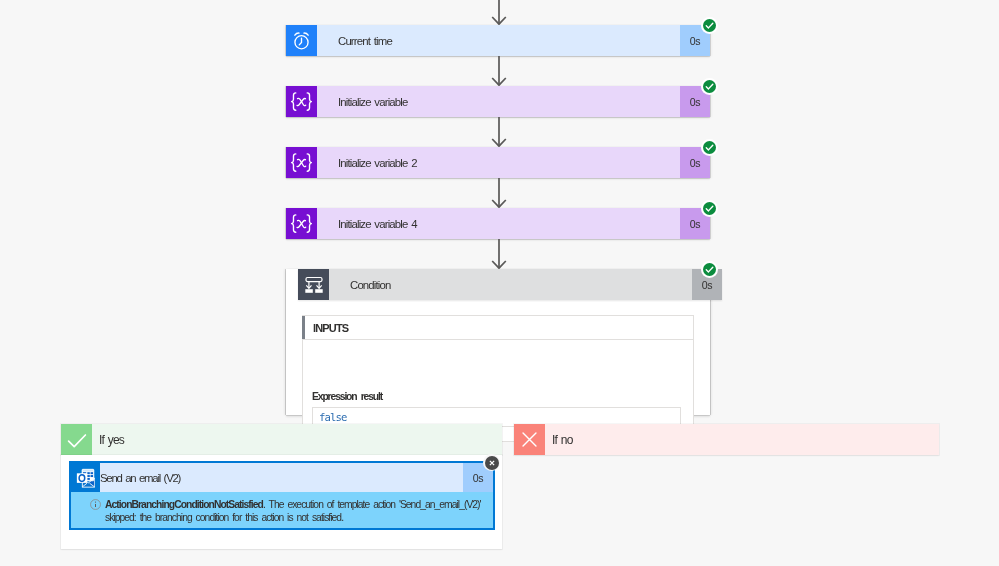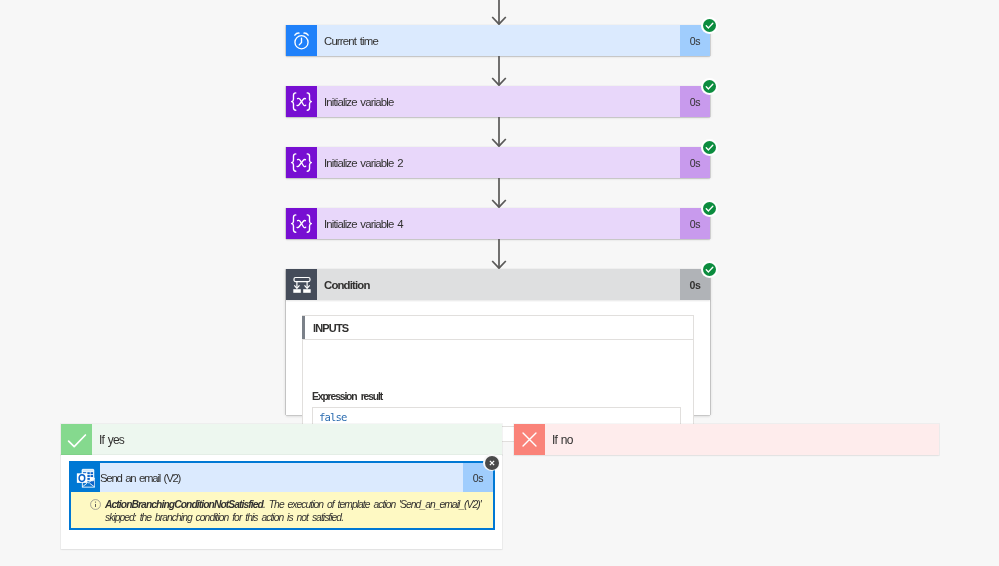--- a/index.html
+++ b/index.html
@@ -5,21 +5,21 @@
 
   html,body{margin:0;padding:0;}
   body{width:999px;height:566px;background:#f7f7f7;font-family:"Liberation Sans",sans-serif;}
   #root{position:relative;width:999px;height:566px;overflow:hidden;background:#f7f7f7;}
 
   .conn{position:absolute;left:491px;width:16px;}
   .conn svg{display:block;}
 
   .card{position:absolute;left:286px;width:424px;display:flex;align-items:stretch;height:31px;box-sizing:border-box;box-shadow:0 1px 0 rgba(0,0,0,.09), 0 1.6px 1.6px rgba(0,0,0,.09), -1px 0 0 rgba(0,0,0,.11), 1px 0 0 rgba(0,0,0,.11), -2px 0 2px rgba(0,0,0,.04), 2px 0 2px rgba(0,0,0,.04);}
   .card .icon{width:31px;height:31px;flex:0 0 31px;display:flex;align-items:center;justify-content:center;}
-  .card .title{flex:1 1 auto;display:flex;align-items:center;padding-left:7px;font-size:11.4px;letter-spacing:-0.85px;word-spacing:1.4px;color:#323130;}
+  .card .title{flex:1 1 auto;display:flex;align-items:center;padding-left:21px;font-size:11.4px;letter-spacing:-0.85px;word-spacing:1.4px;color:#323130;}
   .card .dur{flex:0 0 30px;display:flex;align-items:center;justify-content:center;font-size:10.6px;letter-spacing:-0.4px;color:#323130;}
 
   .badge{position:absolute;width:17px;height:17px;border-radius:50%;display:flex;align-items:center;justify-content:center;box-sizing:border-box;}
   .badge.ok{background:#fff;}
   .badge.ok .disc{width:13px;height:13px;border-radius:50%;background:#0b8c3e;display:flex;align-items:center;justify-content:center;}
   .badge.skip{background:#f7f7f7;}
   .badge.skip .disc{width:14px;height:14px;border-radius:50%;background:#4a4a4a;display:flex;align-items:center;justify-content:center;}
   .bhead{position:absolute;display:flex;align-items:stretch;height:31px;box-sizing:border-box;box-shadow:0 0 0 1px rgba(0,0,0,.035), 0 1px 1.5px rgba(0,0,0,.06);}
   .bhead .bicon{width:31px;flex:0 0 31px;display:flex;align-items:center;justify-content:center;}
   .bhead .blabel{flex:1 1 auto;display:flex;align-items:center;padding-left:7px;font-size:12px;letter-spacing:-0.85px;word-spacing:1.4px;color:#323130;}
@@ -44,21 +44,21 @@
   #no-branch{position:absolute;left:510px;top:424px;width:425px;}
   #no-head{left:4px;top:0;position:absolute;width:425px;background:#feecec;}
   #no-head .bicon{background:#fa8379;}
 
   
   #email-card{position:absolute;left:8px;top:6px;width:426px;box-sizing:border-box;border:2px solid #0078d4;background:#f3f2f1;}
   #email-head{display:flex;align-items:stretch;height:29px;}
   #email-icon{width:29px;flex:0 0 29px;background:#0078d4;display:flex;align-items:center;justify-content:center;}
   #email-title{flex:1 1 auto;display:flex;align-items:center;font-size:11.4px;letter-spacing:-1.25px;word-spacing:1.7px;color:#323130;background:#dbeafe;}
   #email-dur{flex:0 0 30px;display:flex;align-items:center;justify-content:center;font-size:10.6px;letter-spacing:-0.4px;color:#323130;background:#a0cdfd;}
-  #email-msg{display:flex;padding:6px 8px 5px 17px;background:#fef9c3;height:25px;box-sizing:content-box;font-style:italic;}
+  #email-msg{display:flex;padding:6px 8px 5px 17px;background:#7dd3fc;height:25px;box-sizing:content-box;}
   #info-icon{flex:0 0 11px;margin-top:-2px;margin-left:2px;height:11px;}
   #msg-text{margin-left:4px;font-size:10.3px;letter-spacing:-0.95px;word-spacing:2.0px;color:#323130;line-height:13px;width:378px;}
   #msg-text b{font-weight:bold;letter-spacing:-0.92px;}
 </style>
 </head>
 <body>
 
 <div id="root">
 
   <div class="conn" style="top:0px;height:25px">
@@ -170,21 +170,21 @@
     </div>
 
   <div class="conn" style="top:239px;height:30px">
     <svg width="16" height="30" viewBox="0 0 16 30">
         <path d="M8 0 V29" stroke="#5a5958" stroke-width="1.7" fill="none"></path>
         <path d="M1.2 22 L8 29.2 L14.8 22" stroke="#5a5958" stroke-width="1.7" fill="none"></path>
       </svg>
   </div>
 
   <div id="cond-panel">
-    <div class="card" id="cardc" style="top: 0px; left: 0px; position: absolute; box-shadow: rgba(0, 0, 0, 0.1) 0px 1px 1.6px; background: rgb(222, 223, 224); font-weight: bold;">
+    <div class="card" id="cardc" style="top: 0px; left: 12px; position: absolute; box-shadow: rgba(0, 0, 0, 0.1) 0px 1px 1.6px; background: rgb(222, 223, 224);">
       <div class="icon" style="background: rgb(69, 76, 90);">
         <svg width="20" height="20" viewBox="0 0 40 40" shape-rendering="geometricPrecision">
           <rect x="4.0" y="5.0" width="32.0" height="8.2" rx="3.0" fill="none" stroke="#fff" stroke-width="2.4"></rect>
           <path d="M9.8 13.4 V26.0 M30.2 13.4 V26.0" stroke="#fff" stroke-width="2.4" fill="none"></path>
           <path d="M4.6 20.8 L9.8 26.6 L15.0 20.8" fill="none" stroke="#fff" stroke-width="2.4" stroke-linejoin="miter"></path>
           <path d="M25.0 20.8 L30.2 26.6 L35.4 20.8" fill="none" stroke="#fff" stroke-width="2.4" stroke-linejoin="miter"></path>
           <rect x="2.6" y="28.4" width="15.0" height="7.2" fill="#fff"></rect>
           <rect x="22.4" y="28.4" width="15.0" height="7.2" fill="#fff"></rect>
         </svg>
       </div>

